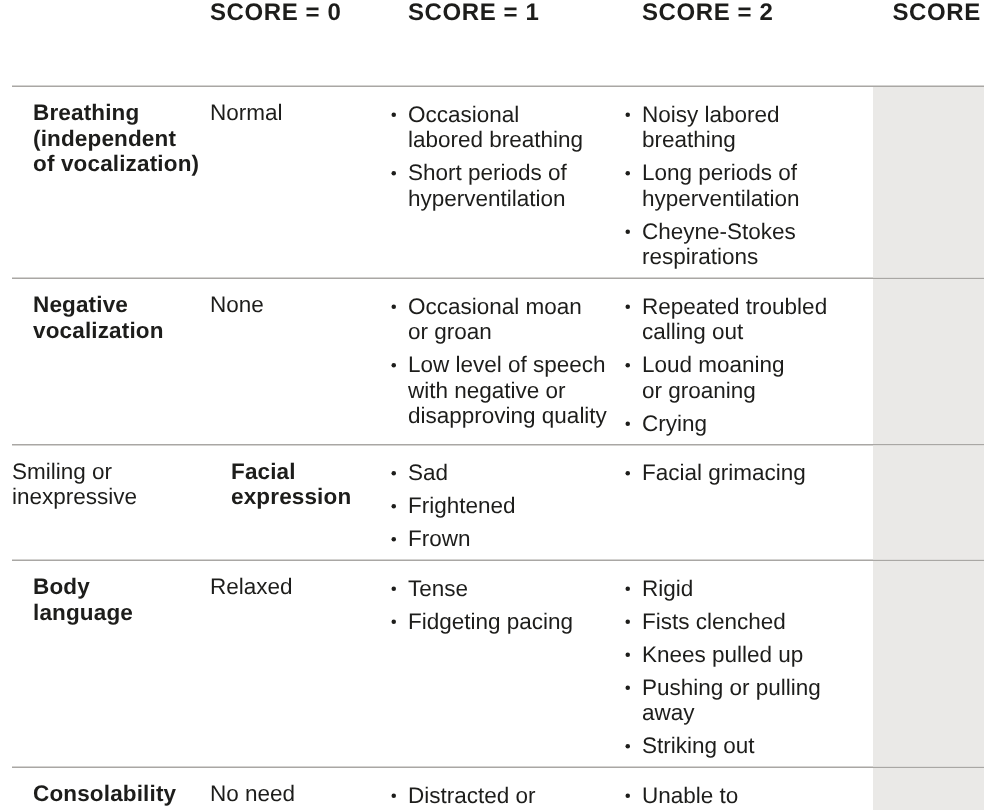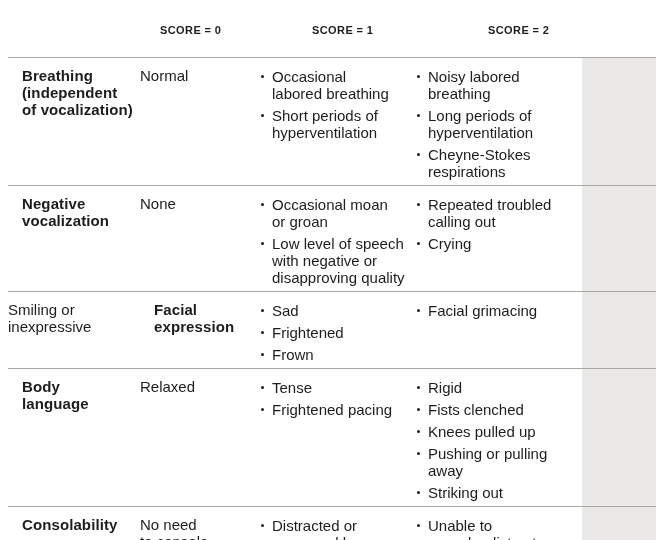--- a/index.html
+++ b/index.html
@@ -21,25 +21,23 @@
     background:#fff;
   }
   .grid-row{
     display:grid;
     grid-template-columns:132px 118px 159px 165px 74px;
   }
   
   .thead{
     height:57px;
     align-items:start;
-    padding-top:24px;
     font-weight:700;
-    font-size:11px;
+    font-size:16px;
     letter-spacing:.4px;
-    gap:20px;
   }
   .thead .h1{padding-left:14px;}
   .thead .h2{padding-left:11px;}
   .thead .hs{padding-left:13px;}
   
   #tbody{border-bottom:1px solid var(--rule);}
   .trow{border-top:1px solid var(--rule);}
   .trow:nth-child(1){min-height:97px;}
   .trow:nth-child(2){min-height:102px;}
   .trow:nth-child(3){min-height:66px;}
@@ -109,39 +107,40 @@
 
   <div class="grid-row trow">
     <div class="cell label">Negative
 vocalization</div>
     <div class="cell s0">None</div>
     <ul class="cell bullets s1"><li><span class="dot"></span><span class="btxt">Occasional moan
 or groan</span></li><li><span class="dot"></span><span class="btxt">Low level of speech
 with negative or
 disapproving quality</span></li></ul>
     <ul class="cell bullets s2"><li><span class="dot"></span><span class="btxt">Repeated troubled
-calling out</span></li><li><span class="dot"></span><span class="btxt">Crying</span></li></ul>
+calling out</span></li><li><span class="dot"></span><span class="btxt">Loud moaning
+or groaning</span></li><li><span class="dot"></span><span class="btxt">Crying</span></li></ul>
     <div class="cell score-box"></div>
   </div>
 
   <div class="grid-row trow">
     <div class="cell s0">Smiling or
 inexpressive</div>
     <div class="cell label">Facial
 expression</div>
     <ul class="cell bullets s1"><li><span class="dot"></span><span class="btxt">Sad</span></li><li><span class="dot"></span><span class="btxt">Frightened</span></li><li><span class="dot"></span><span class="btxt">Frown</span></li></ul>
     <ul class="cell bullets s2"><li><span class="dot"></span><span class="btxt">Facial grimacing</span></li></ul>
     <div class="cell score-box"></div>
   </div>
 
   <div class="grid-row trow">
     <div class="cell label">Body
 language</div>
     <div class="cell s0">Relaxed</div>
-    <ul class="cell bullets s1"><li><span class="dot"></span><span class="btxt">Tense</span></li><li><span class="dot"></span><span class="btxt">Frightened pacing</span></li></ul>
+    <ul class="cell bullets s1"><li><span class="dot"></span><span class="btxt">Tense</span></li><li><span class="dot"></span><span class="btxt">Fidgeting pacing</span></li></ul>
     <ul class="cell bullets s2"><li><span class="dot"></span><span class="btxt">Rigid</span></li><li><span class="dot"></span><span class="btxt">Fists clenched</span></li><li><span class="dot"></span><span class="btxt">Knees pulled up</span></li><li><span class="dot"></span><span class="btxt">Pushing or pulling away</span></li><li><span class="dot"></span><span class="btxt">Striking out</span></li></ul>
     <div class="cell score-box"></div>
   </div>
 
   <div class="grid-row trow">
     <div class="cell label">Consolability</div>
     <div class="cell s0">No need
 to console</div>
     <ul class="cell bullets s1"><li><span class="dot"></span><span class="btxt">Distracted or
 reassured by

